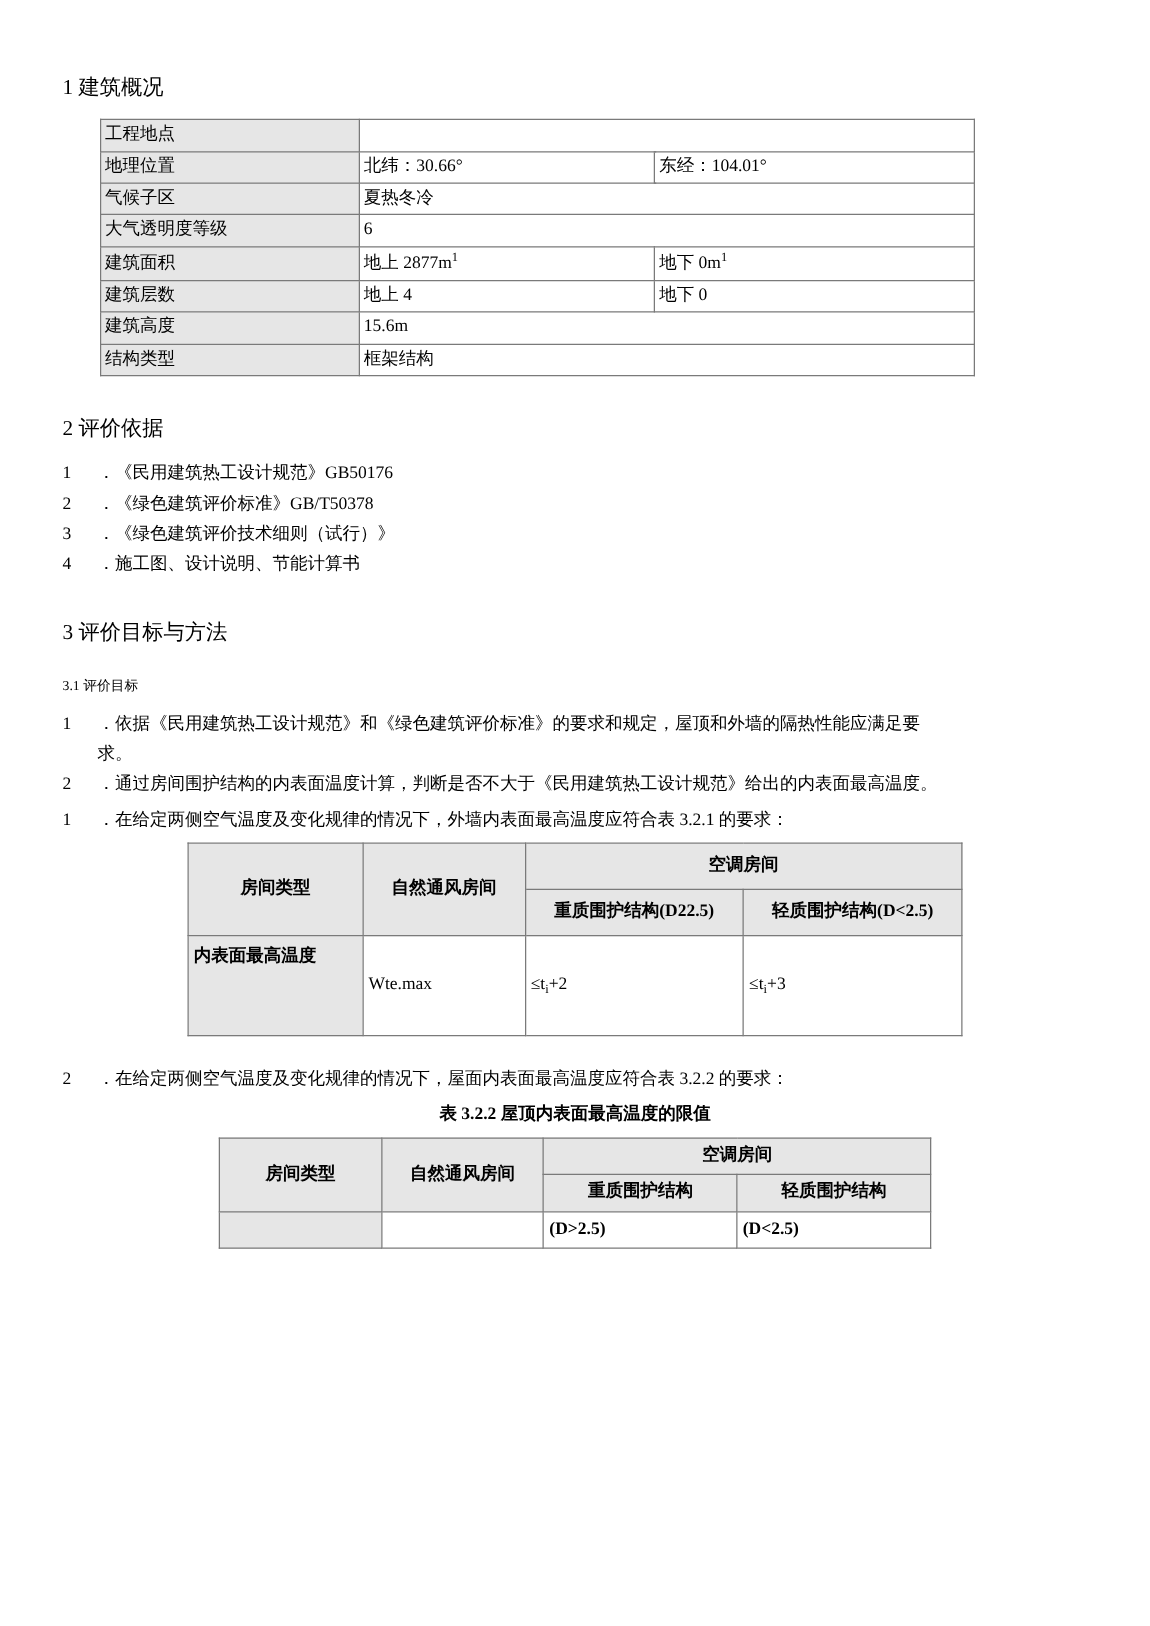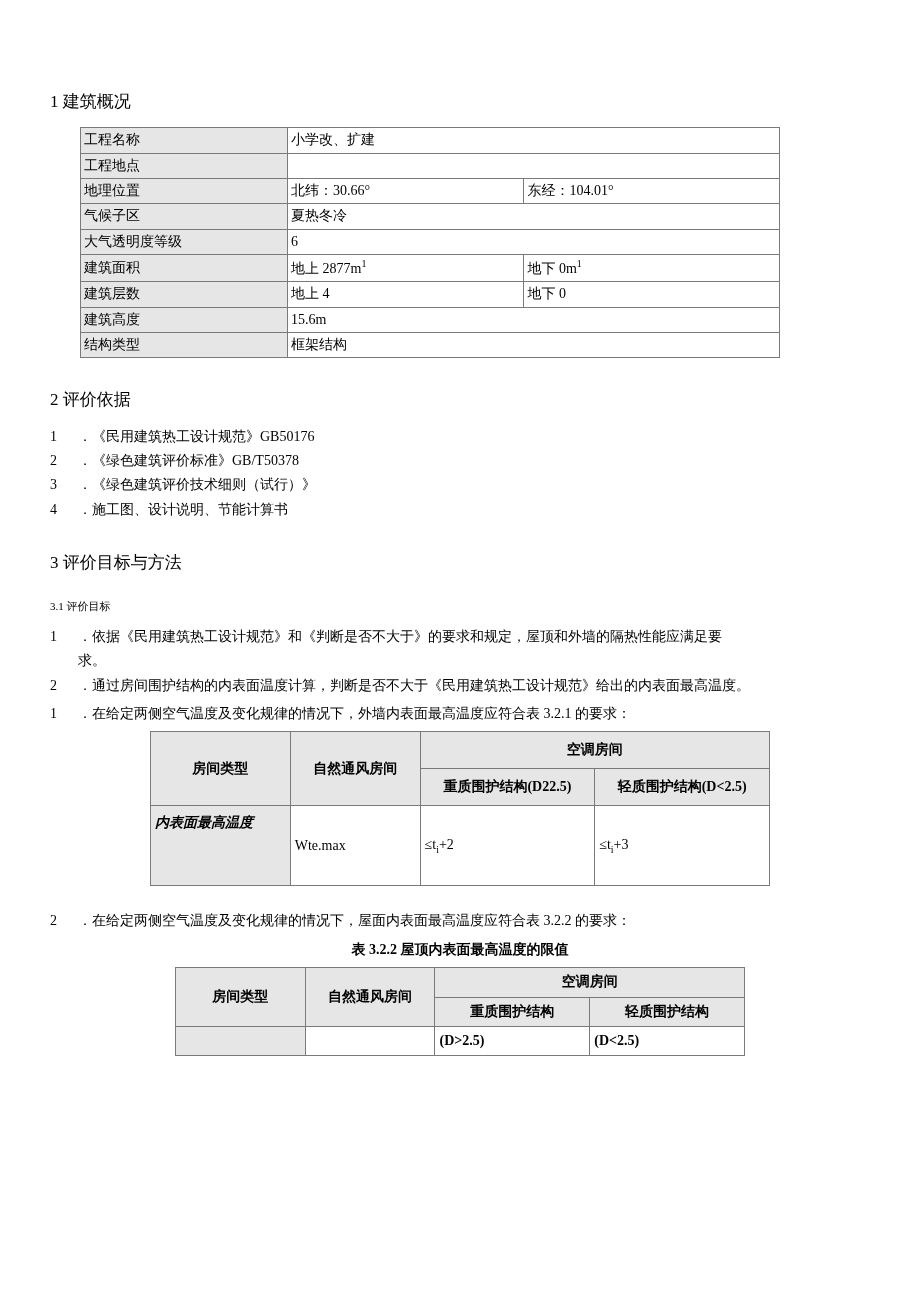--- a/index.html
+++ b/index.html
@@ -6,21 +6,21 @@
     background:#fff;
     margin:0;
     font-family:"SimSun","宋体",serif;
     font-size:14px;
     color:#000;
     line-height:1.6;
   }
   .page{
     width:820px;
     margin:0 auto;
-    padding:60px 50px 40px 50px;
+    padding:28px 50px 40px 50px;
   }
   h2{
     font-size:17px;
     font-weight:normal;
     margin:28px 0 12px 0;
   }
   h3{
     font-size:11px;
     font-weight:normal;
     margin:22px 0 10px 0;
@@ -107,24 +107,20 @@
 </style>
 </head>
 <body>
 
 <div class="page">
 
   <h2>1 建筑概况</h2>
 
   <table class="t1">
     <tbody>
-        <tr>
-      <td class="lbl">工程名称</td>
-      <td colspan="3">小学改、扩建</td>
-    </tr>
     <tr>
       <td class="lbl">工程地点</td>
       <td colspan="3"></td>
     </tr>
     <tr>
       <td class="lbl">地理位置</td>
       <td colspan="2">北纬：30.66°</td>
       <td>东经：104.01°</td>
     </tr>
     <tr>
@@ -175,21 +171,21 @@
       <span class="txt">．施工图、设计说明、节能计算书</span>
     </div>
   </div>
 
   <h2>3 评价目标与方法</h2>
 
   <h3>3.1 评价目标</h3>
   <div class="ol">
     <div class="row">
       <span class="num">1</span>
-      <span class="txt">．依据《民用建筑热工设计规范》和《判断是否不大于》的要求和规定，屋顶和外墙的隔热性能应满足要</span>
+      <span class="txt">．依据《民用建筑热工设计规范》和《绿色建筑评价标准》的要求和规定，屋顶和外墙的隔热性能应满足要</span>
     </div>
     <div class="indent-cont">求。</div>
     <div class="row">
       <span class="num">2</span>
       <span class="txt">．通过房间围护结构的内表面温度计算，判断是否不大于《民用建筑热工设计规范》给出的内表面最高温度。</span>
     </div>
   </div>
 
 
   <div class="ol">
@@ -211,21 +207,21 @@
         <tr class="hdr">
       <th rowspan="2">房间类型</th>
       <th rowspan="2">自然通风房间</th>
       <th colspan="2">空调房间</th>
     </tr>
     <tr class="hdr">
       <th>重质围护结构(D22.5)</th>
       <th>轻质围护结构(D&lt;2.5)</th>
     </tr>
     <tr class="data">
-      <td class="leftlbl" style="vertical-align:top;padding-top:6px;font-style:italic;">内表面最高温度</td>
+      <td class="leftlbl" style="vertical-align:top;padding-top:6px;">内表面最高温度</td>
       <td style="text-align:left;padding-left:4px;">Wte.max</td>
       <td><span>≤t</span><span class="sub">i</span><span>+2</span></td>
       <td><span>≤t</span><span class="sub">i</span><span>+3</span></td>
     </tr>
   </tbody>
     </table>
 
   <div style="height:18px;"></div>
 
   <div class="ol">

